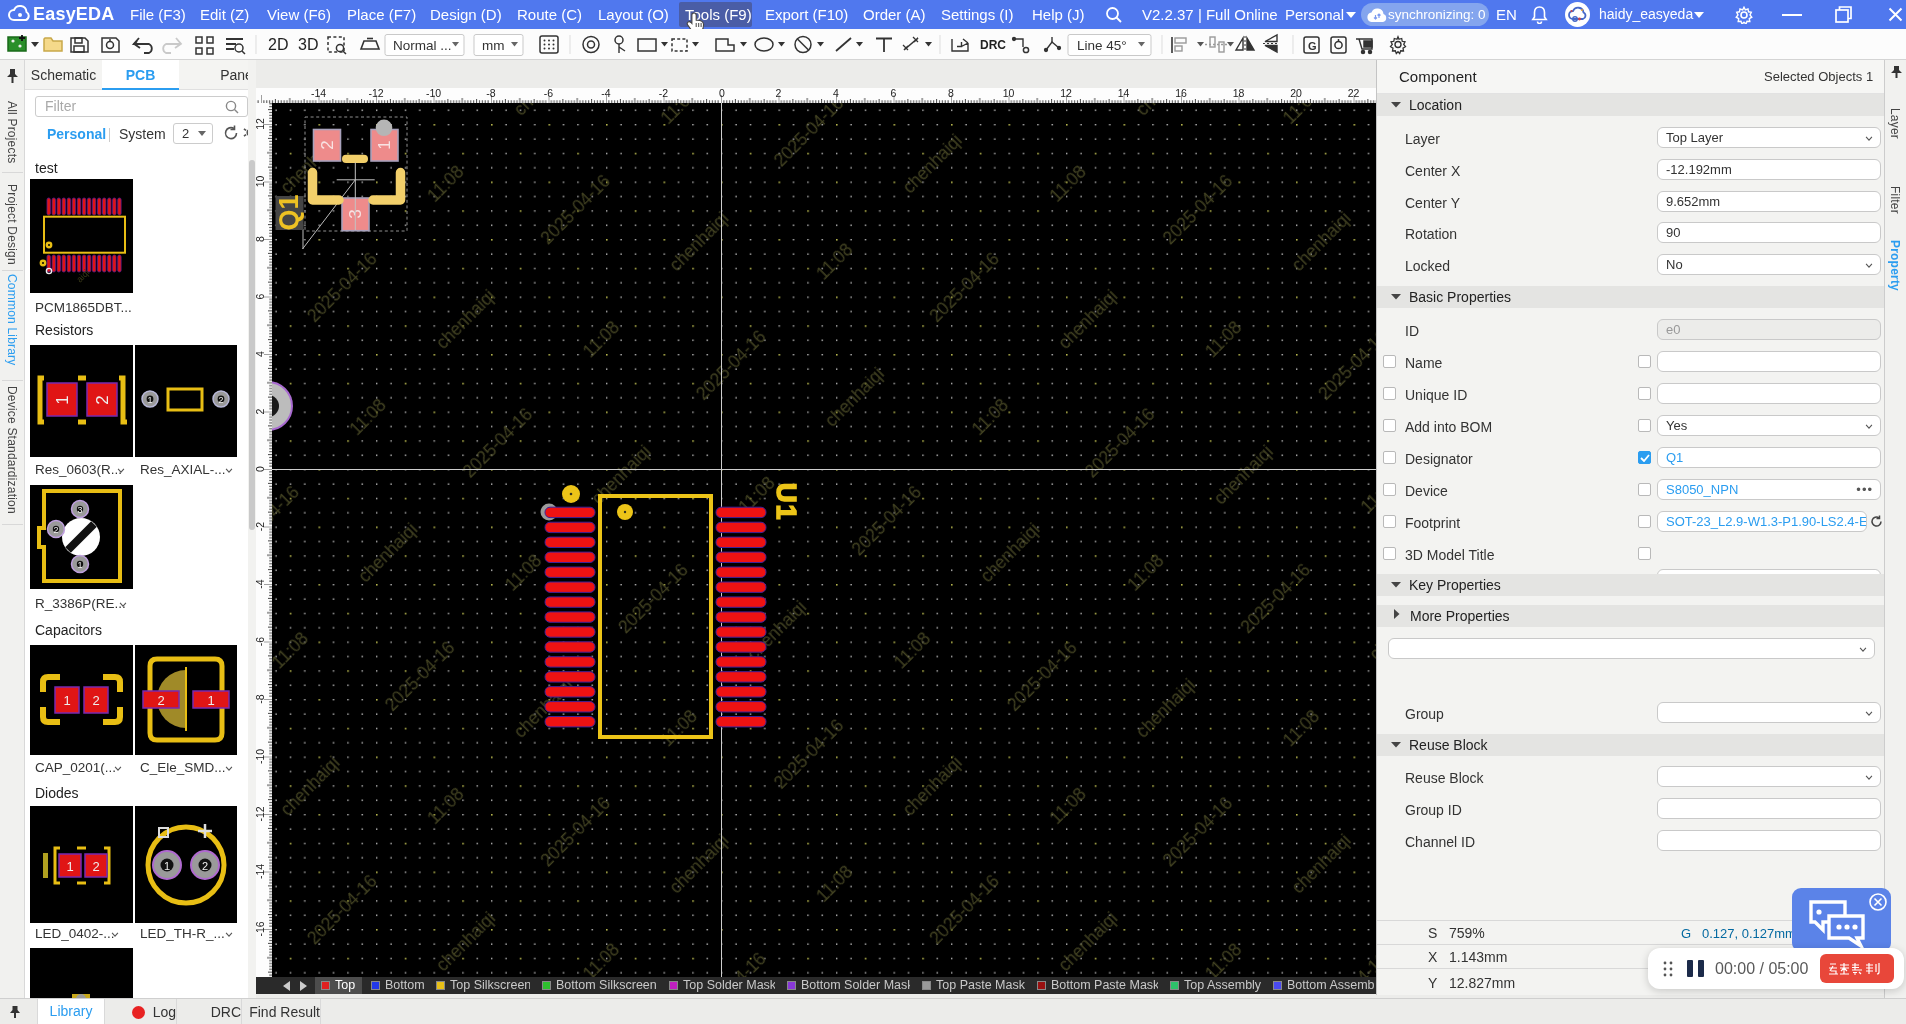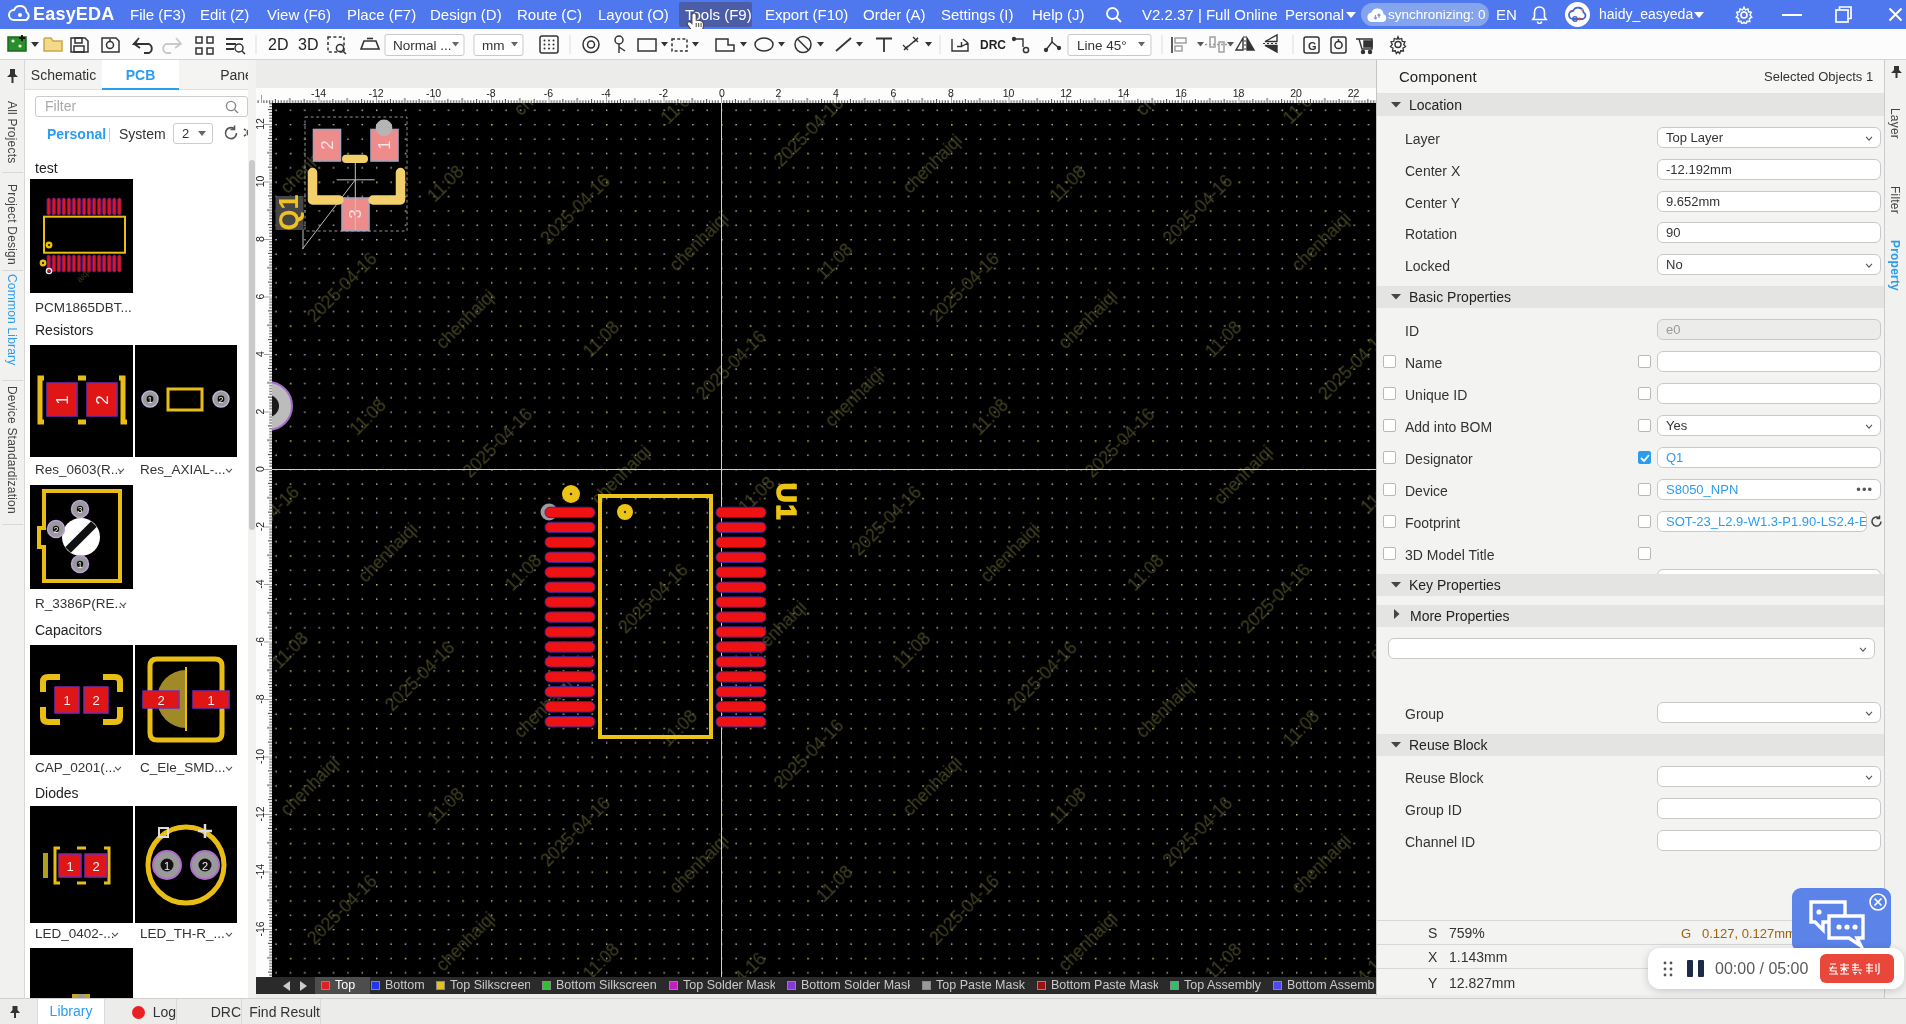--- a/index.html
+++ b/index.html
@@ -683,21 +683,21 @@
       <text x="0" y="0" transform="translate(8 726) rotate(-90)">-12</text>
       <text x="0" y="0" transform="translate(8 783.5) rotate(-90)">-14</text>
       <text x="0" y="0" transform="translate(8 841) rotate(-90)">-16</text>
     </g>
   </svg>
   <div id="layerbar">
     <svg class="abs" style="left:24px;top:3px" width="40" height="12" viewBox="0 0 40 12">
         <path d="M10 1 L3 6 L10 11 Z" fill="#ccc"></path>
         <path d="M20 1 L27 6 L20 11 Z" fill="#ccc"></path>
       </svg>
-    <div class="ltab" style="left:59px;width:55px;background:#4d4d4d;color:#fff"><span class="lsq" style="background:#e02020"></span>Top</div>
+    <div class="ltab" style="left:59px;width:47px;background:#4d4d4d;color:#fff"><span class="lsq" style="background:#e02020"></span>Top</div>
     <div class="ltab" style="left:109px;width:59px"><span class="lsq" style="background:#2238e8"></span>Bottom</div>
     <div class="ltab" style="left:174px;width:100px"><span class="lsq" style="background:#e8c018"></span>Top Silkscreen</div>
     <div class="ltab" style="left:280px;width:121px"><span class="lsq" style="background:#2ec02e"></span>Bottom Silkscreen</div>
     <div class="ltab" style="left:407px;width:112px"><span class="lsq" style="background:#c020c0"></span>Top Solder Mask</div>
     <div class="ltab" style="left:525px;width:129px"><span class="lsq" style="background:#8838d8"></span>Bottom Solder Mask</div>
     <div class="ltab" style="left:660px;width:109px"><span class="lsq" style="background:#9a9a9a"></span>Top Paste Mask</div>
     <div class="ltab" style="left:775px;width:127px"><span class="lsq" style="background:#991111"></span>Bottom Paste Mask</div>
     <div class="ltab" style="left:908px;width:97px"><span class="lsq" style="background:#2ec06a"></span>Top Assembly</div>
     <div class="ltab" style="left:1011px;width:110px"><span class="lsq" style="background:#4a4af0"></span>Bottom Assemb</div>
   </div>
@@ -785,21 +785,21 @@
     <div class="rowlab" style="top:710px">Reuse Block</div>
     <div class="ctrl" style="top:706px">&nbsp;<svg class="selarr" width="9" height="6" viewBox="0 0 9 6">
           <path d="M1 1 L4.5 5 L8 1" stroke="#555" stroke-width="1.3" fill="none"></path>
         </svg></div>
     <div class="rowlab" style="top:742px">Group ID</div>
     <div class="ctrl" style="top:738px"></div>
     <div class="rowlab" style="top:774px">Channel ID</div>
     <div class="ctrl" style="top:770px"></div>
     <div class="abs" style="left:0;top:860px;width:508px;height:1px;background:#d8d8d8"></div>
     <div class="abs" style="left:51px;top:865px;font-size:14px;color:#333">S&nbsp;&nbsp;&nbsp;759%</div>
-    <div class="abs" style="left:304px;top:866px;font-size:13px;color:#a16207">G&nbsp;&nbsp;&nbsp;0.127, 0.127mm</div>
+    <div class="abs" style="left:304px;top:866px;font-size:13px;color:#0369a1">G&nbsp;&nbsp;&nbsp;0.127, 0.127mm</div>
     <div class="abs" style="left:0;top:884px;width:508px;height:1px;background:#d8d8d8"></div>
     <div class="abs" style="left:51px;top:889px;font-size:14px;color:#333">X&nbsp;&nbsp;&nbsp;1.143mm</div>
     <div class="abs" style="left:0;top:908px;width:508px;height:1px;background:#d8d8d8"></div>
     <div class="abs" style="left:51px;top:915px;font-size:14px;color:#333">Y&nbsp;&nbsp;&nbsp;12.827mm</div>
   </div>
   <div id="rightstrip">
     <svg class="abs" style="left:5px;top:5px" width="13" height="14" viewBox="0 0 13 14">
         <path d="M4 1 L9 1 L9 5 L12 8 L7.5 8 L7.5 13 L5.5 13 L5.5 8 L1 8 L4 5 Z" fill="#333"></path>
       </svg>
     <div class="vtext" style="left:3px;top:48px">Layer</div>

